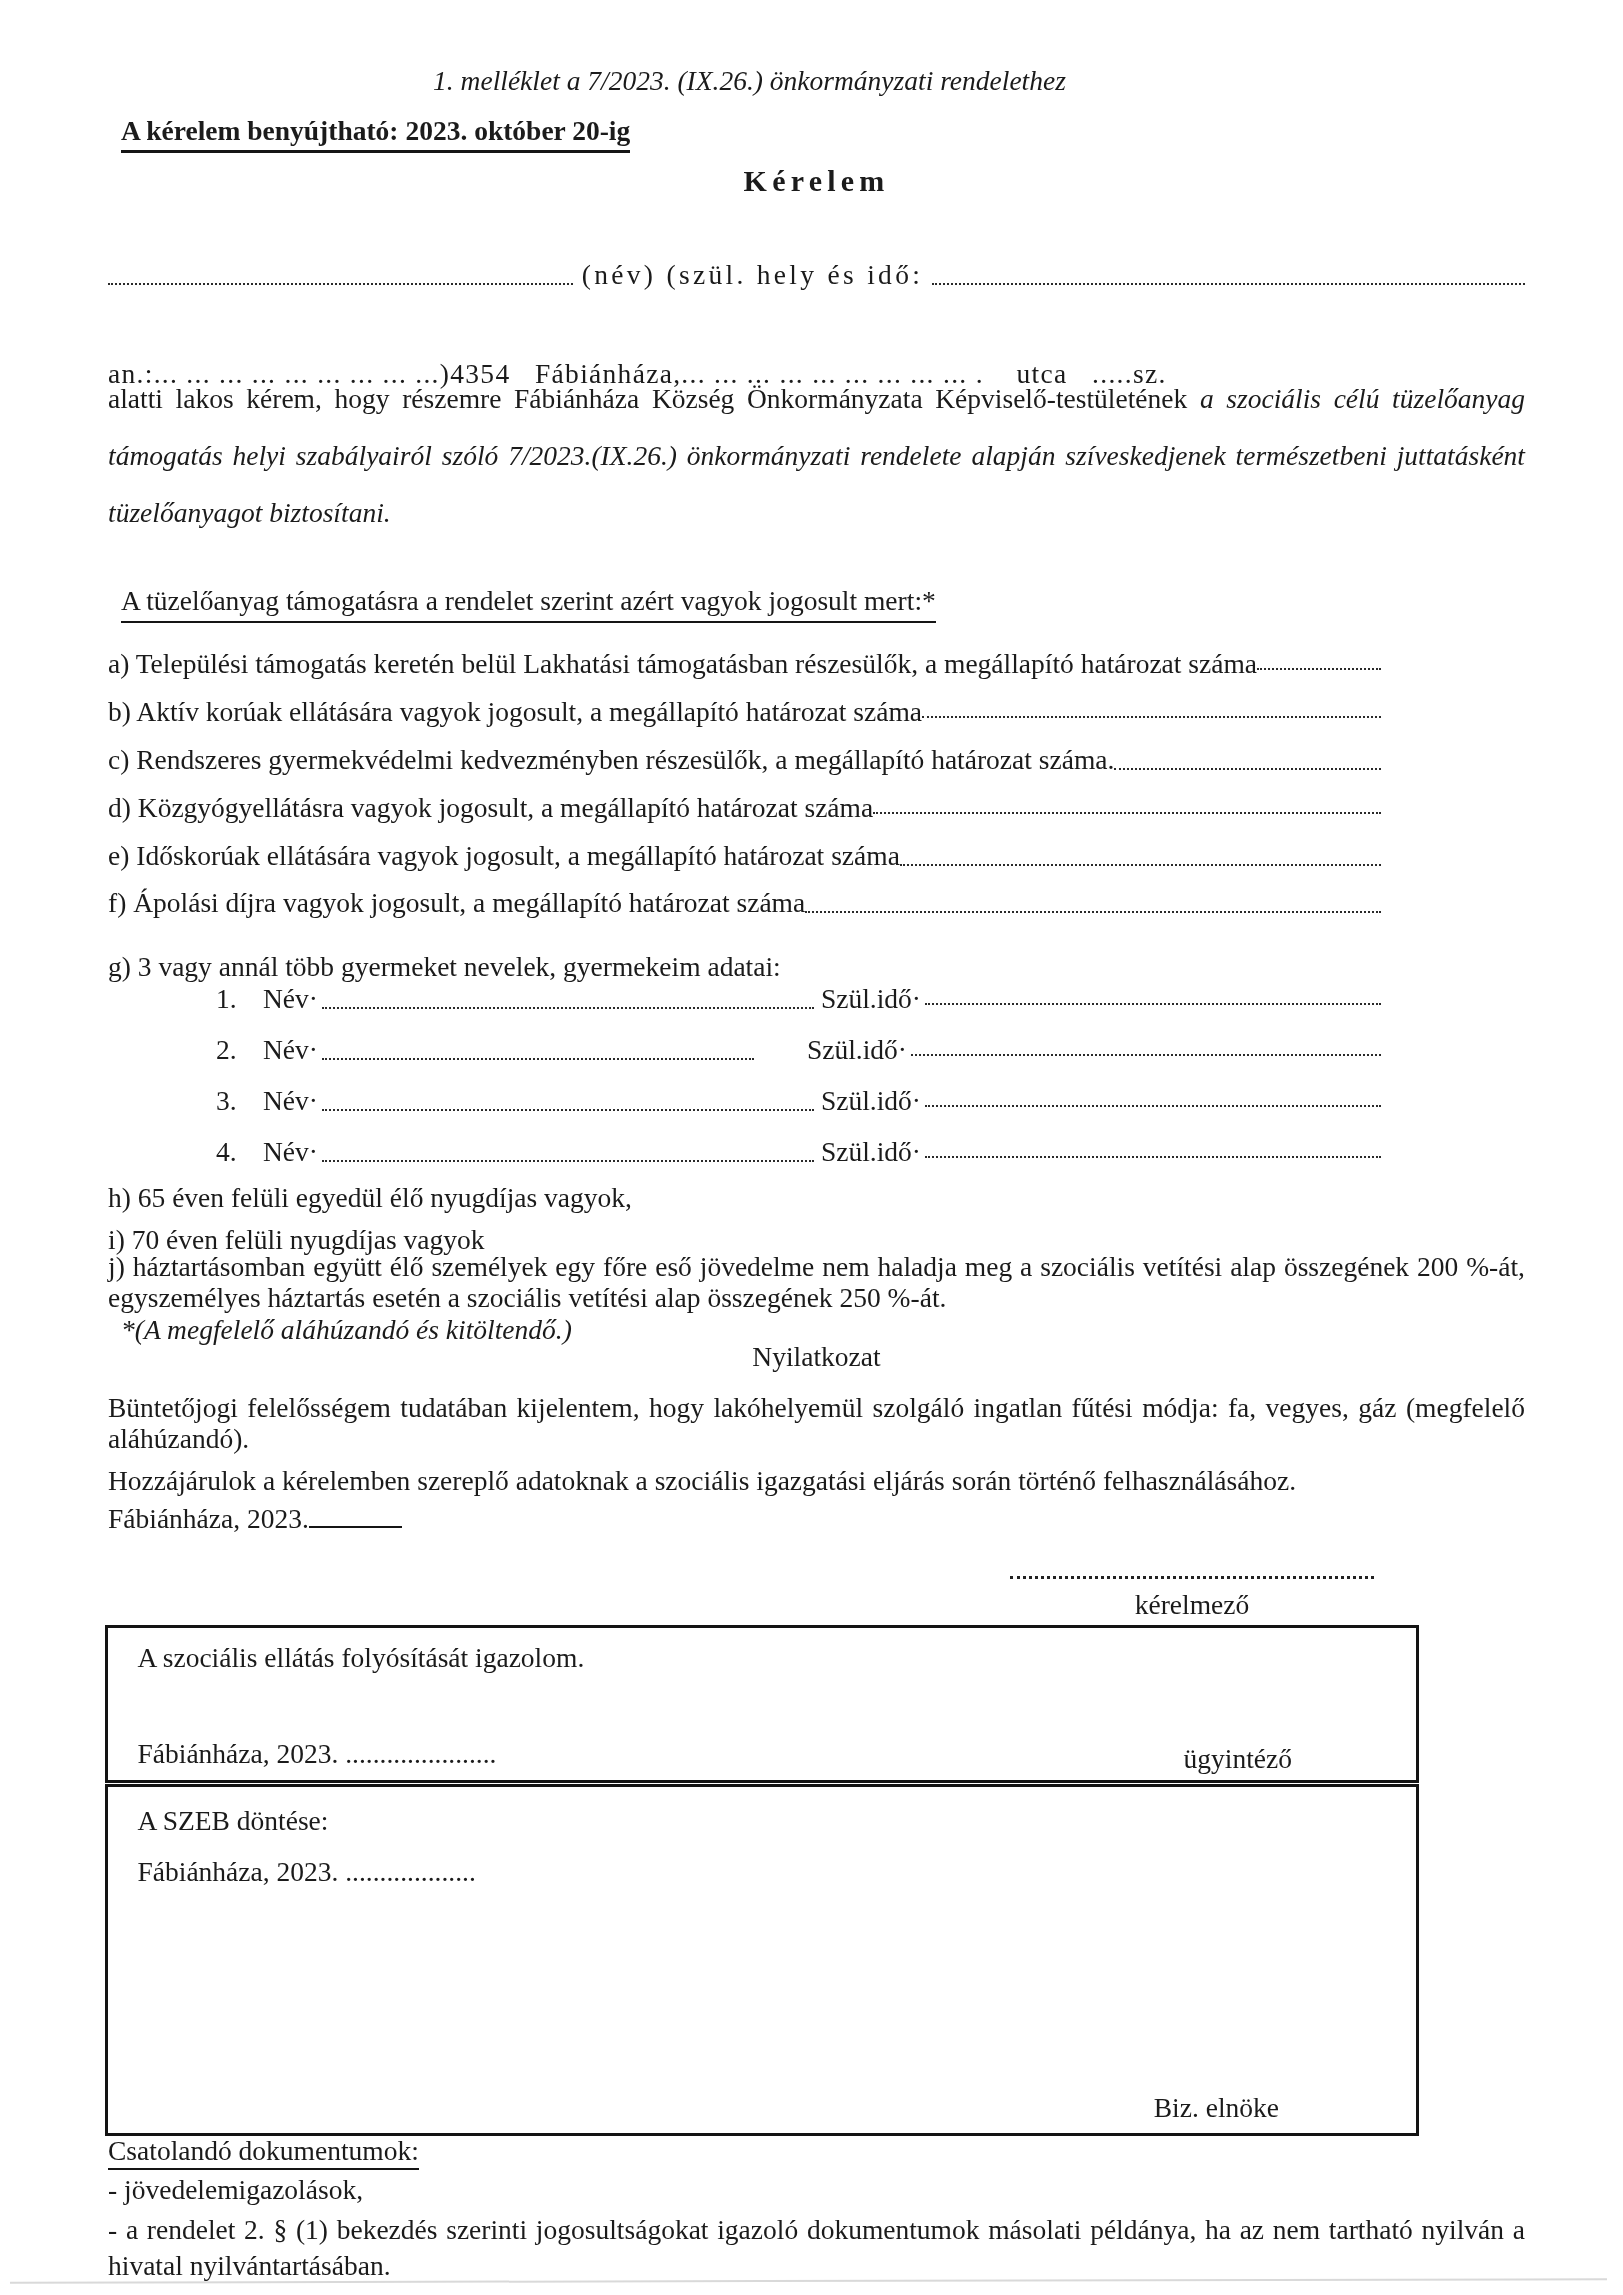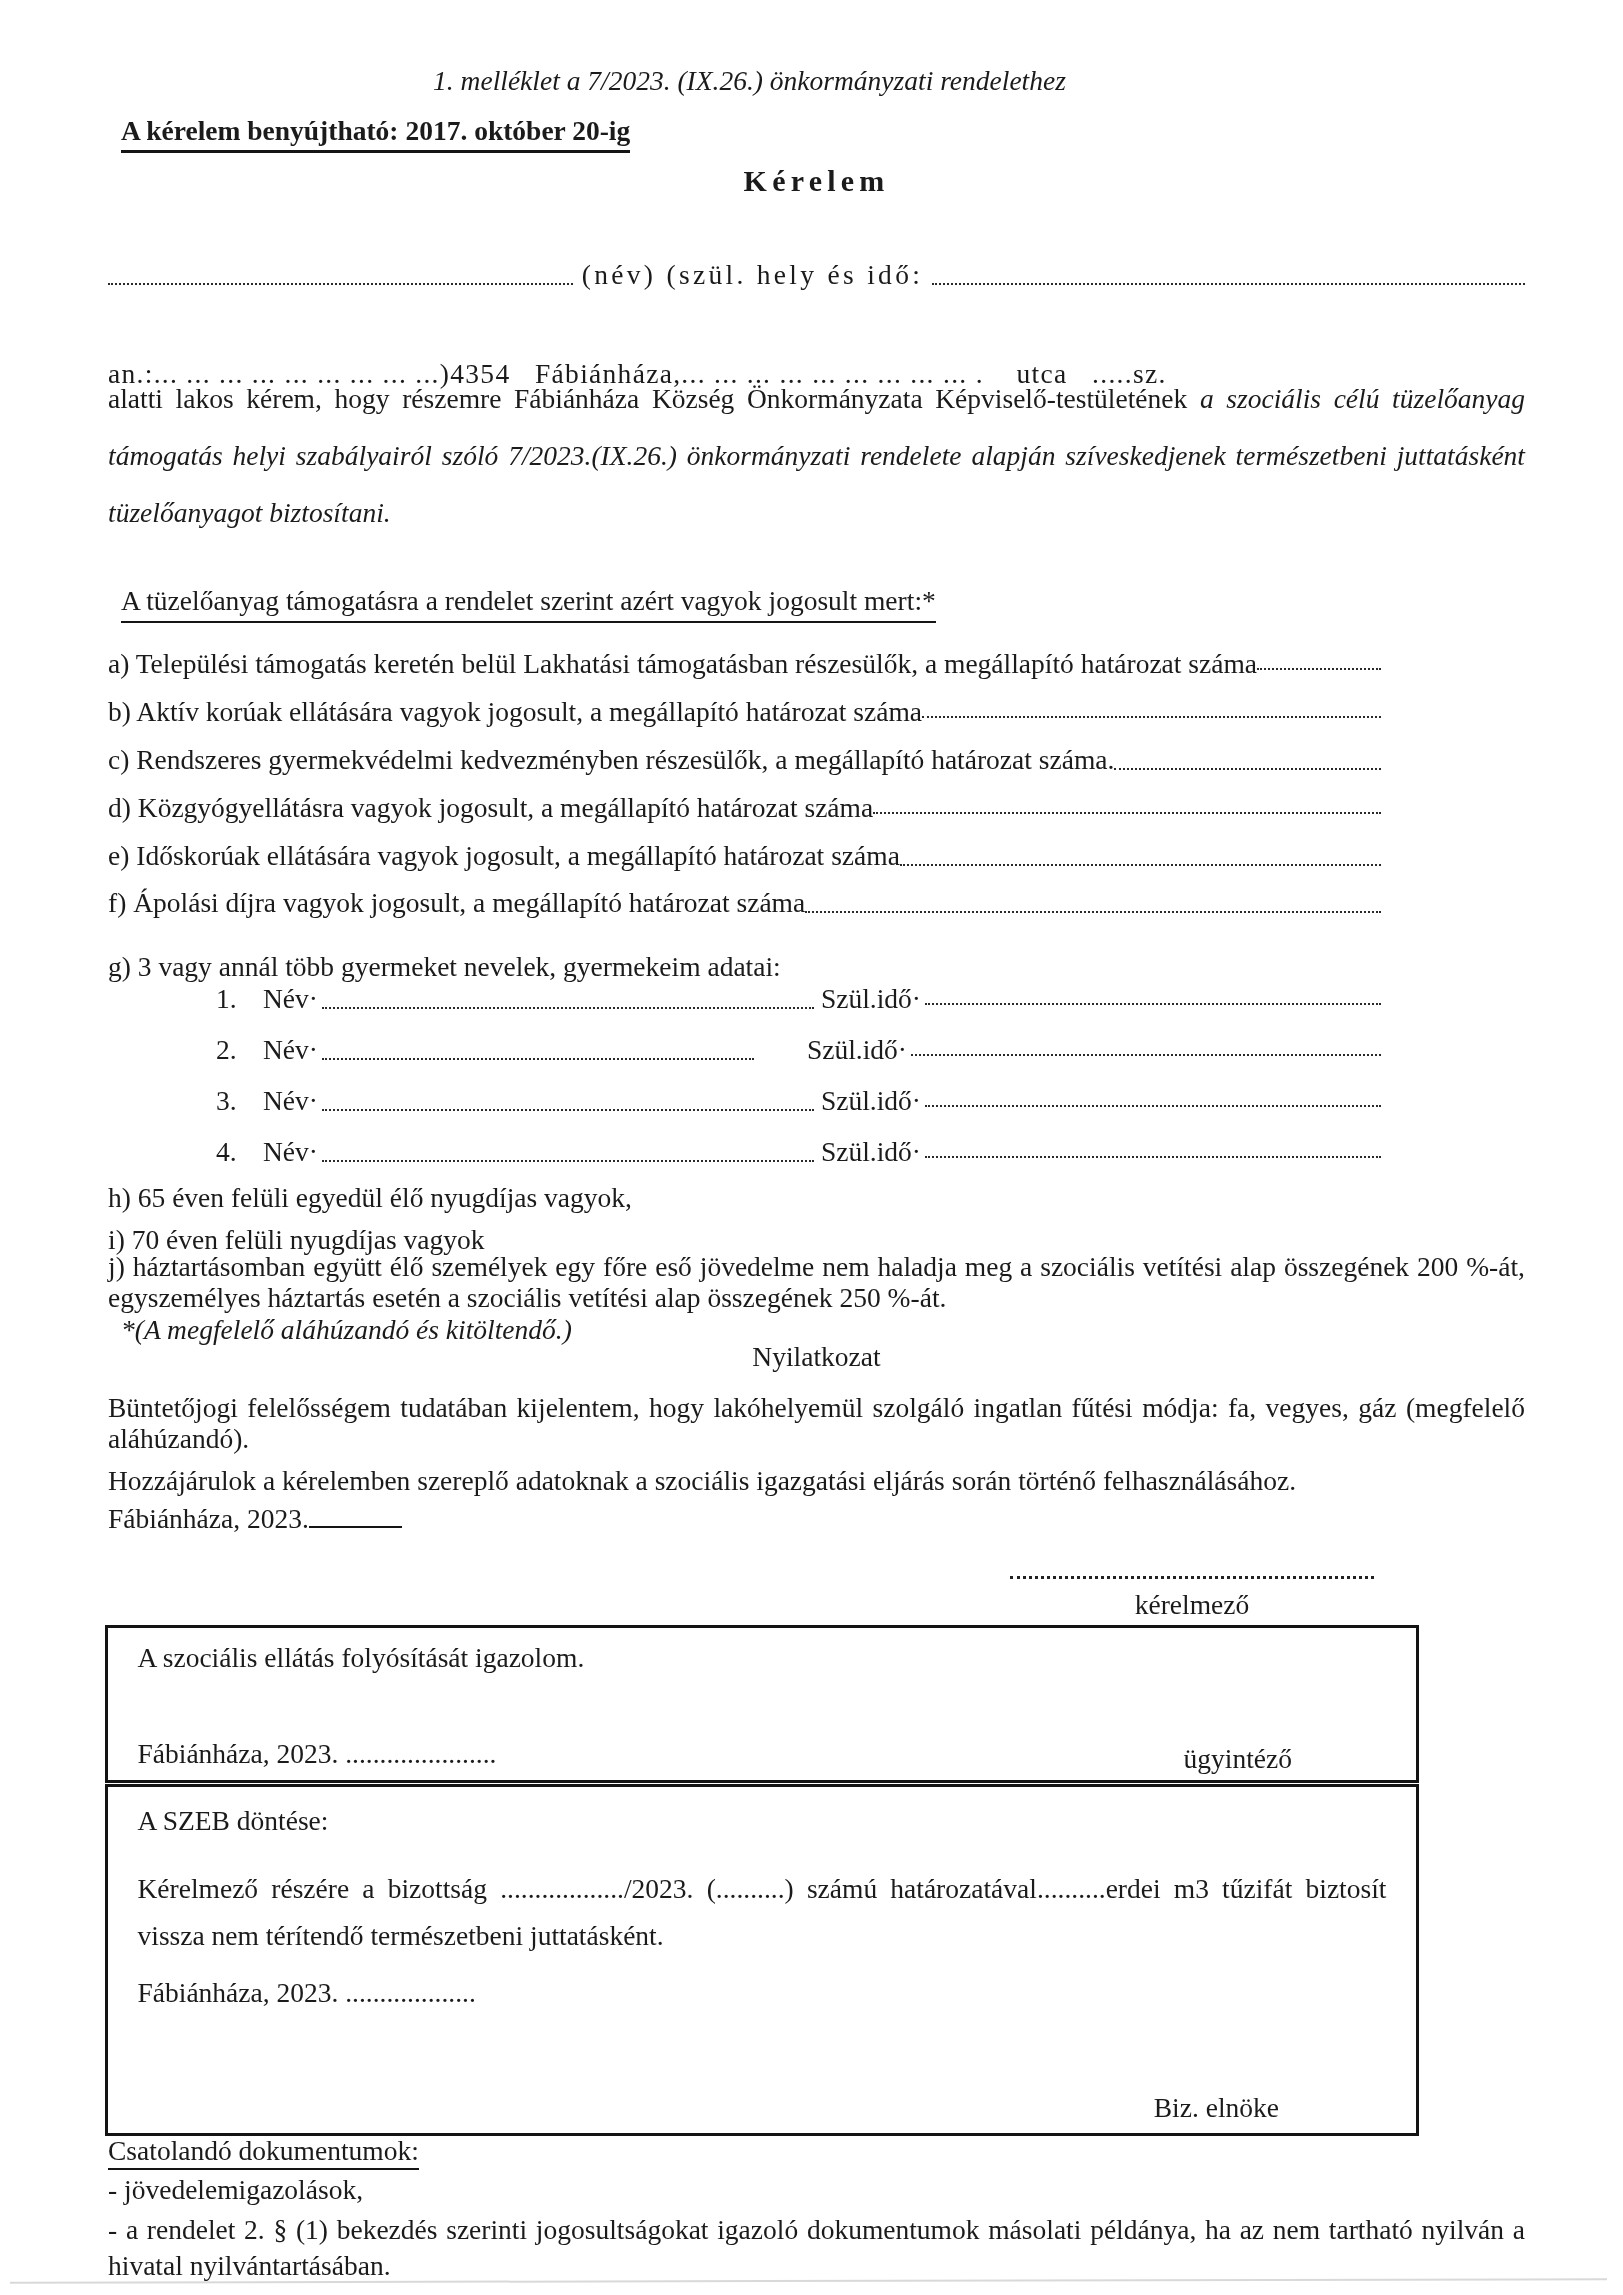--- a/index.html
+++ b/index.html
@@ -52,21 +52,21 @@
   .ls5{letter-spacing:3.3px;}
 </style>
 </head>
 <body>
 
 <div class="page">
 
   <div class="abs it" style="top:65px;text-align:center;padding-right:134px;">1. melléklet a 7/2023. (IX.26.) önkormányzati rendelethez</div>
 
   <div class="abs" style="top:115px;left:121px;">
-    <span class="b u-heavy">A kérelem benyújtható: 2017. október 20-ig</span>
+    <span class="b u-heavy">A kérelem benyújtható: 2023. október 20-ig</span>
   </div>
 
   <div class="abs ctr b" style="top:164px;letter-spacing:5.2px;font-size:30px;">Kérelem</div>
 
   <div class="abs dotline" style="top:254px;height:37px;">
     <span class="fill" style="flex-grow:1.45;"></span>
     <span class="ls5" style="padding:0 9.2px;">(név) (szül. hely és idő:</span>
     <span class="fill" style="flex-grow:1.85;"></span>
   </div>
 
@@ -156,21 +156,20 @@
   </div>
 
   <div class="obox box1">
     <div>A szociális ellátás folyósítását igazolom.</div>
     <div class="boxdate1">Fábiánháza, 2023. ......................</div>
     <div class="officer">ügyintéző</div>
   </div>
 
   <div class="obox box2">
     <div>A SZEB döntése:</div>
-    <div class="decision jst">Kérelmező részére a bizottság ................../2023. (..........) számú határozatával..........erdei m3 tűzifát biztosít vissza nem térítendő természetbeni juttatásként.</div>
     <div class="boxdate2">Fábiánháza, 2023. ...................</div>
     <div class="chair">Biz. elnöke</div>
   </div>
 
   <div class="abs" style="top:2135px;">
     <span class="u-med" style="padding-bottom:1.3px;border-bottom-width:2px;">Csatolandó dokumentumok:</span>
   </div>
   <div class="abs" style="top:2174px;">- jövedelemigazolások,</div>
   <div class="abs jst" style="top:2212px;line-height:36px;">- a rendelet 2. § (1) bekezdés szerinti jogosultságokat igazoló dokumentumok másolati példánya, ha az nem tartható nyilván a hivatal nyilvántartásában.</div>
 

